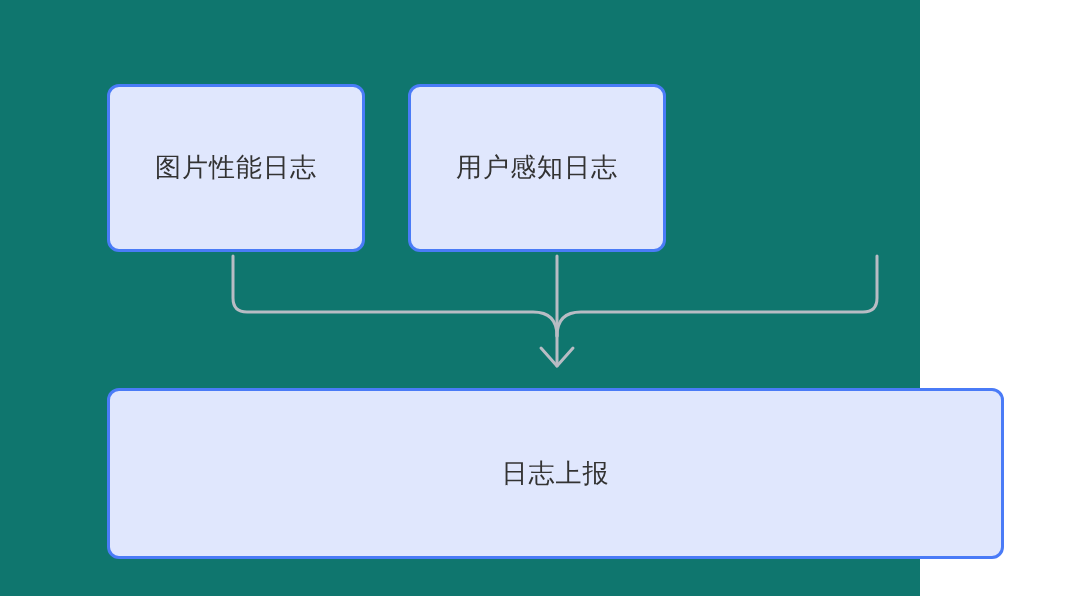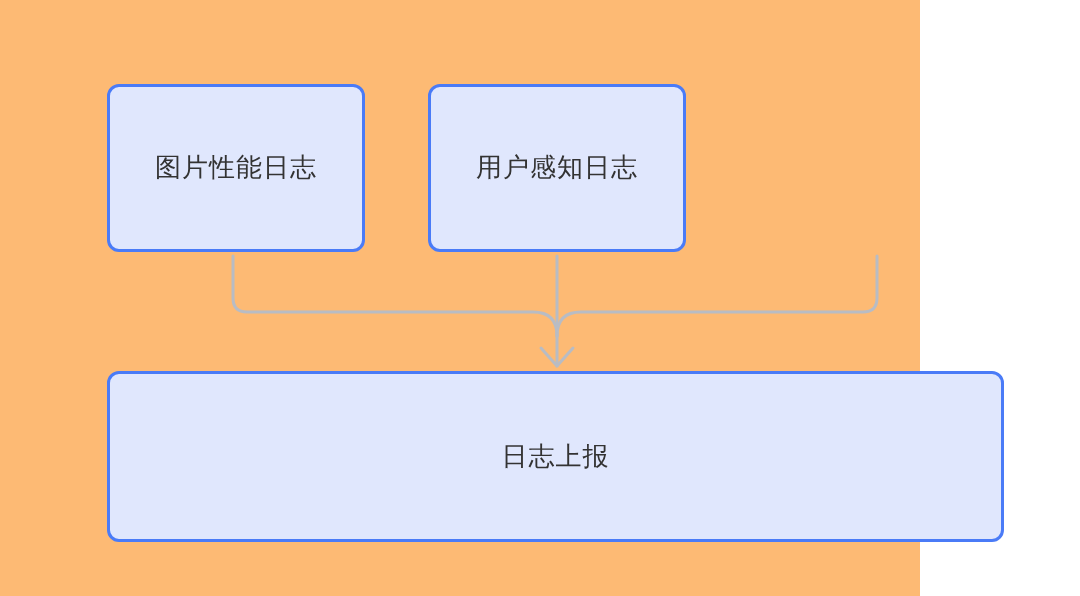--- a/index.html
+++ b/index.html
@@ -11,21 +11,21 @@
     width: 1080px;
     height: 596px;
     background: #ffffff;
     font-family: "Liberation Sans", "DejaVu Sans", sans-serif;
     overflow: hidden;
   }
   #diagram-canvas {
     position: relative;
     width: 920px;
     height: 596px;
-    background: #fdba74;
+    background: #0f766e;
   }
   
   #connector-layer {
     position: absolute;
     left: 0;
     top: 0;
     width: 1080px;
     height: 596px;
     z-index: 1;
   }
@@ -43,23 +43,23 @@
   }
   .node-label {
     color: #333333;
     font-size: 26px;
     line-height: 1.2;
     letter-spacing: 1px;
     white-space: nowrap;
     user-select: none;
   }
   #node-image-performance-log { left: 107px; top: 84px;  width: 258px; height: 168px; }
-  #node-user-perception-log   { left: 428px; top: 84px;  width: 258px; height: 168px; text-align: center; }
+  #node-user-perception-log   { left: 408px; top: 84px;  width: 258px; height: 168px; text-align: center; }
   #node-large-image-monitor-log { left: 747px; top: 84px; width: 260px; height: 168px; }
-  #node-log-report            { left: 107px; top: 371px; width: 897px; height: 171px; }
+  #node-log-report            { left: 107px; top: 388px; width: 897px; height: 171px; }
 </style>
 </head>
 <body>
 
 <div id="diagram-canvas">
 
   <svg id="connector-layer" width="1080" height="596" viewBox="0 0 1080 596" xmlns="http://www.w3.org/2000/svg" aria-hidden="true">
 
     <path d="M 233 256 L 233 298 Q 233 312 247 312 L 533 312 Q 557 312 557 336" fill="none" stroke="#b8bcc4" stroke-width="3" stroke-linecap="round" stroke-linejoin="round"></path>
 

